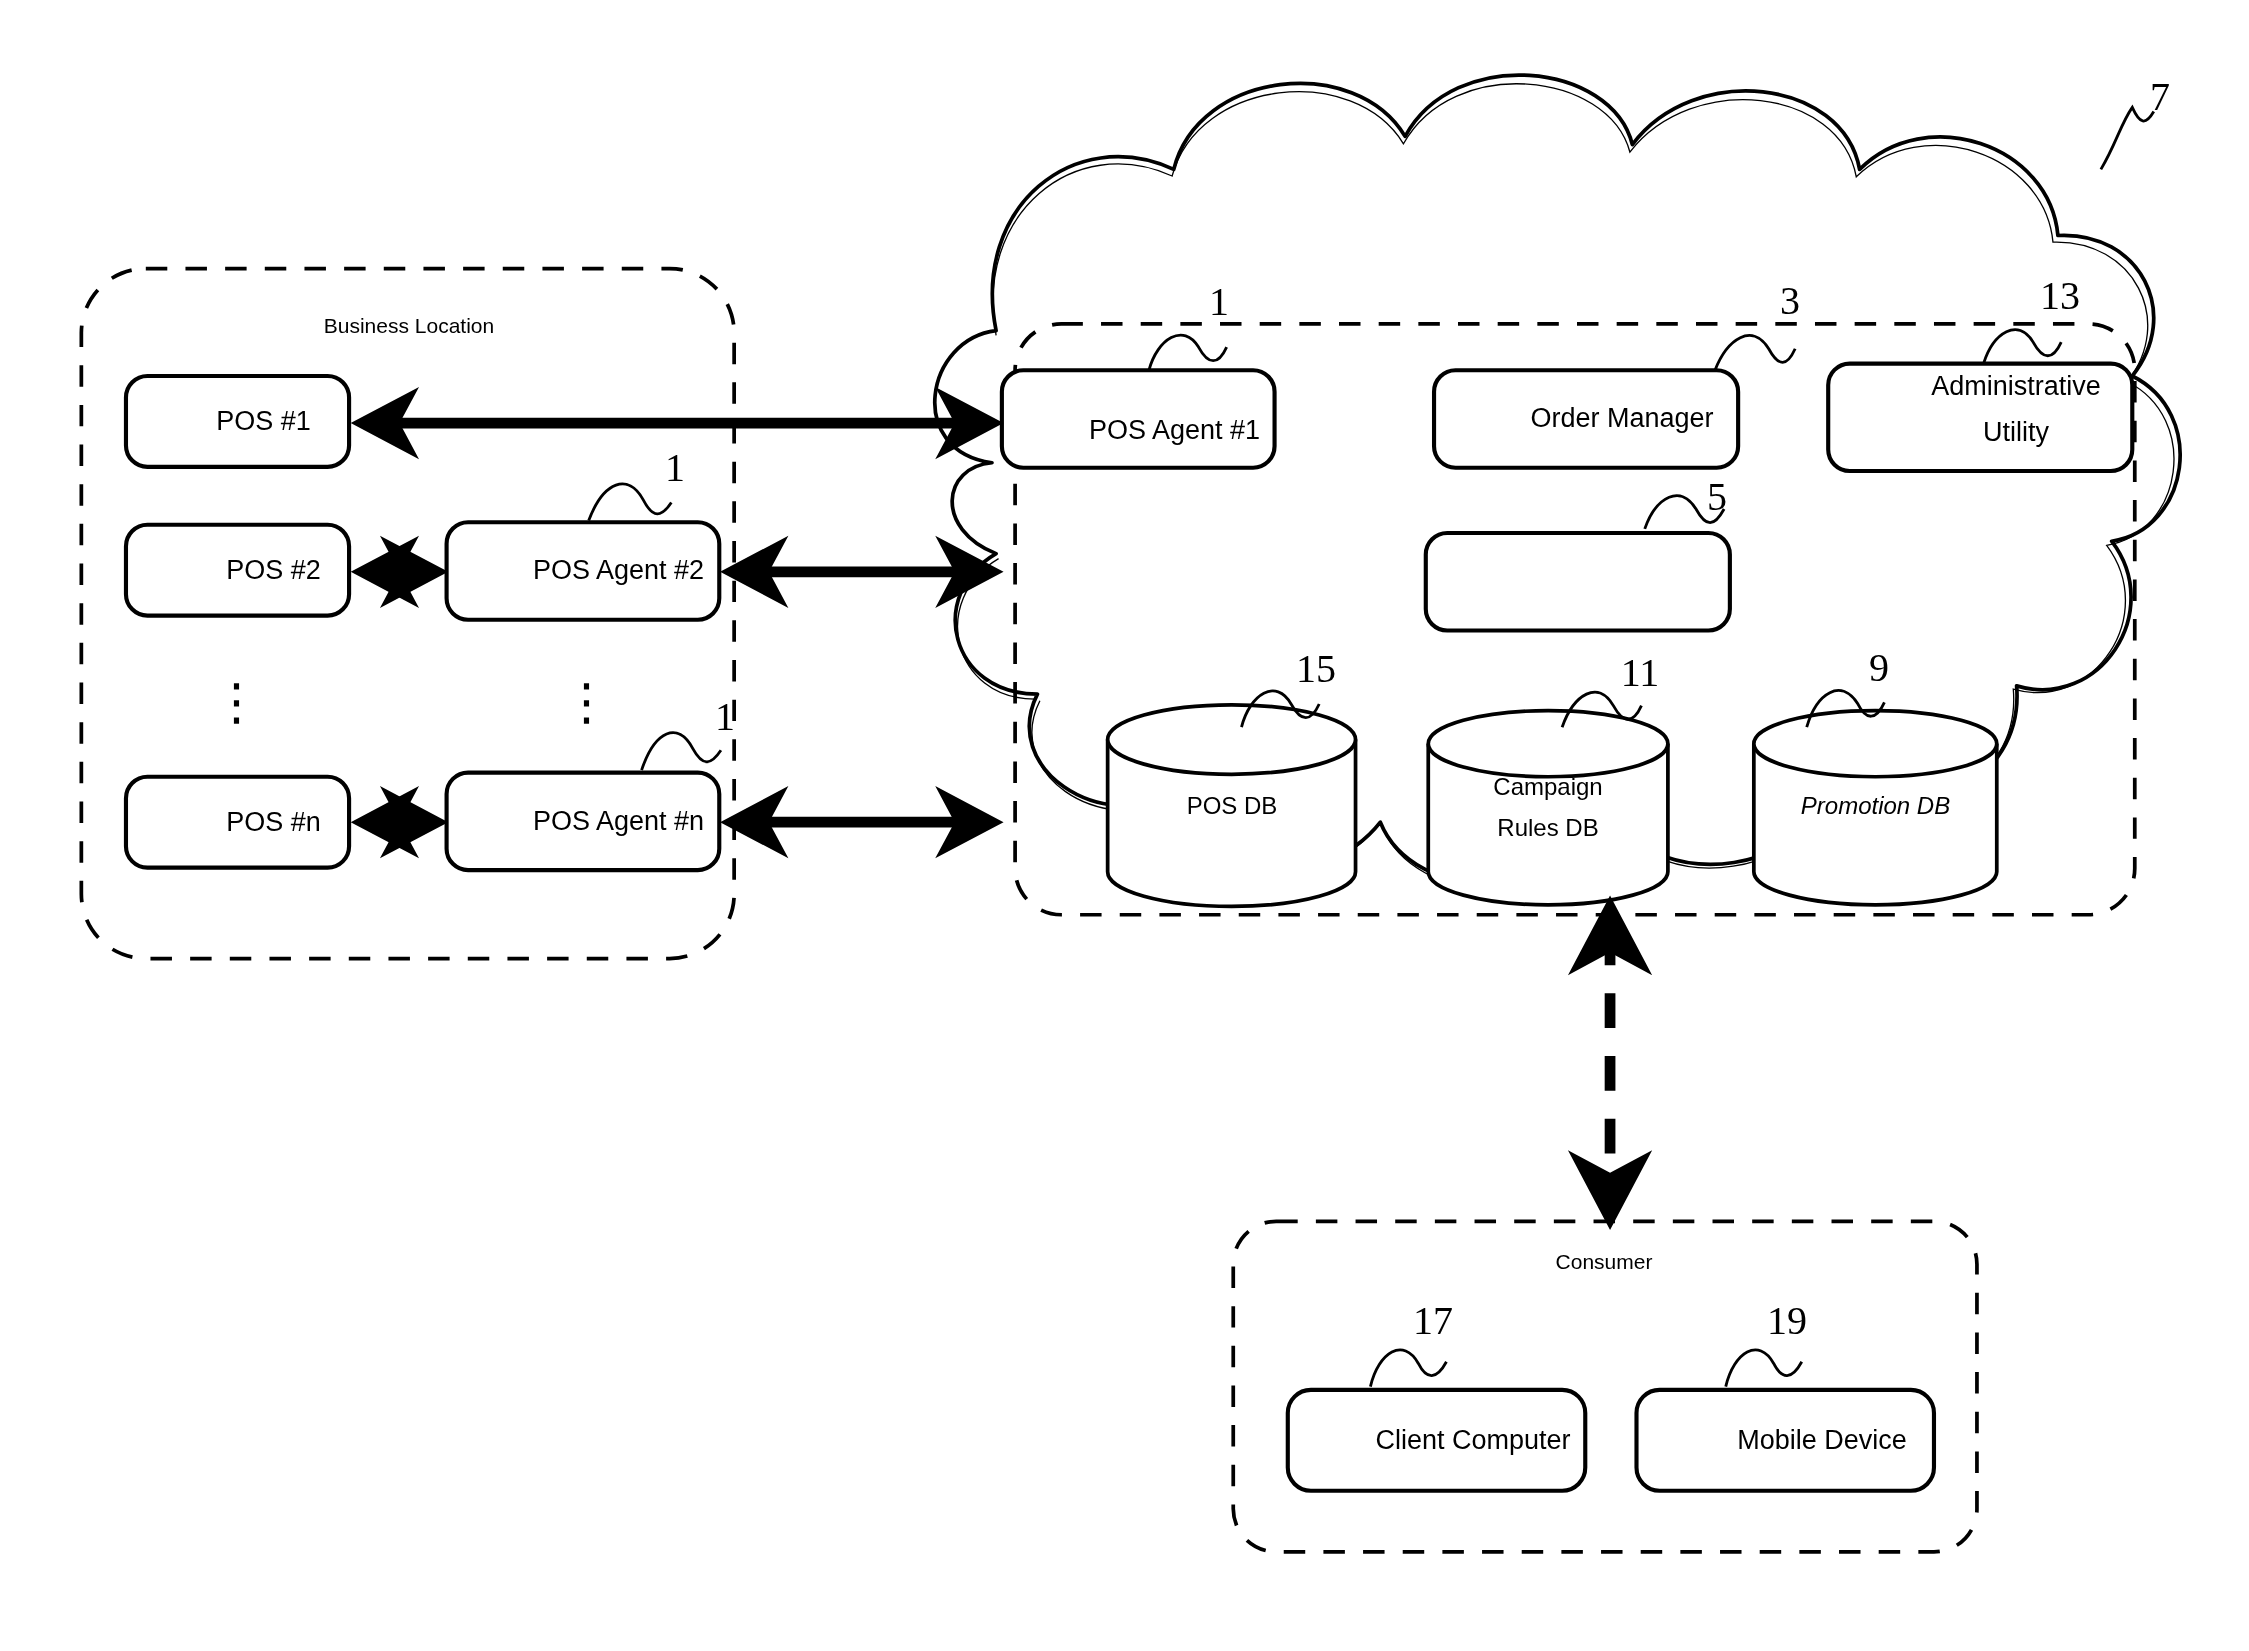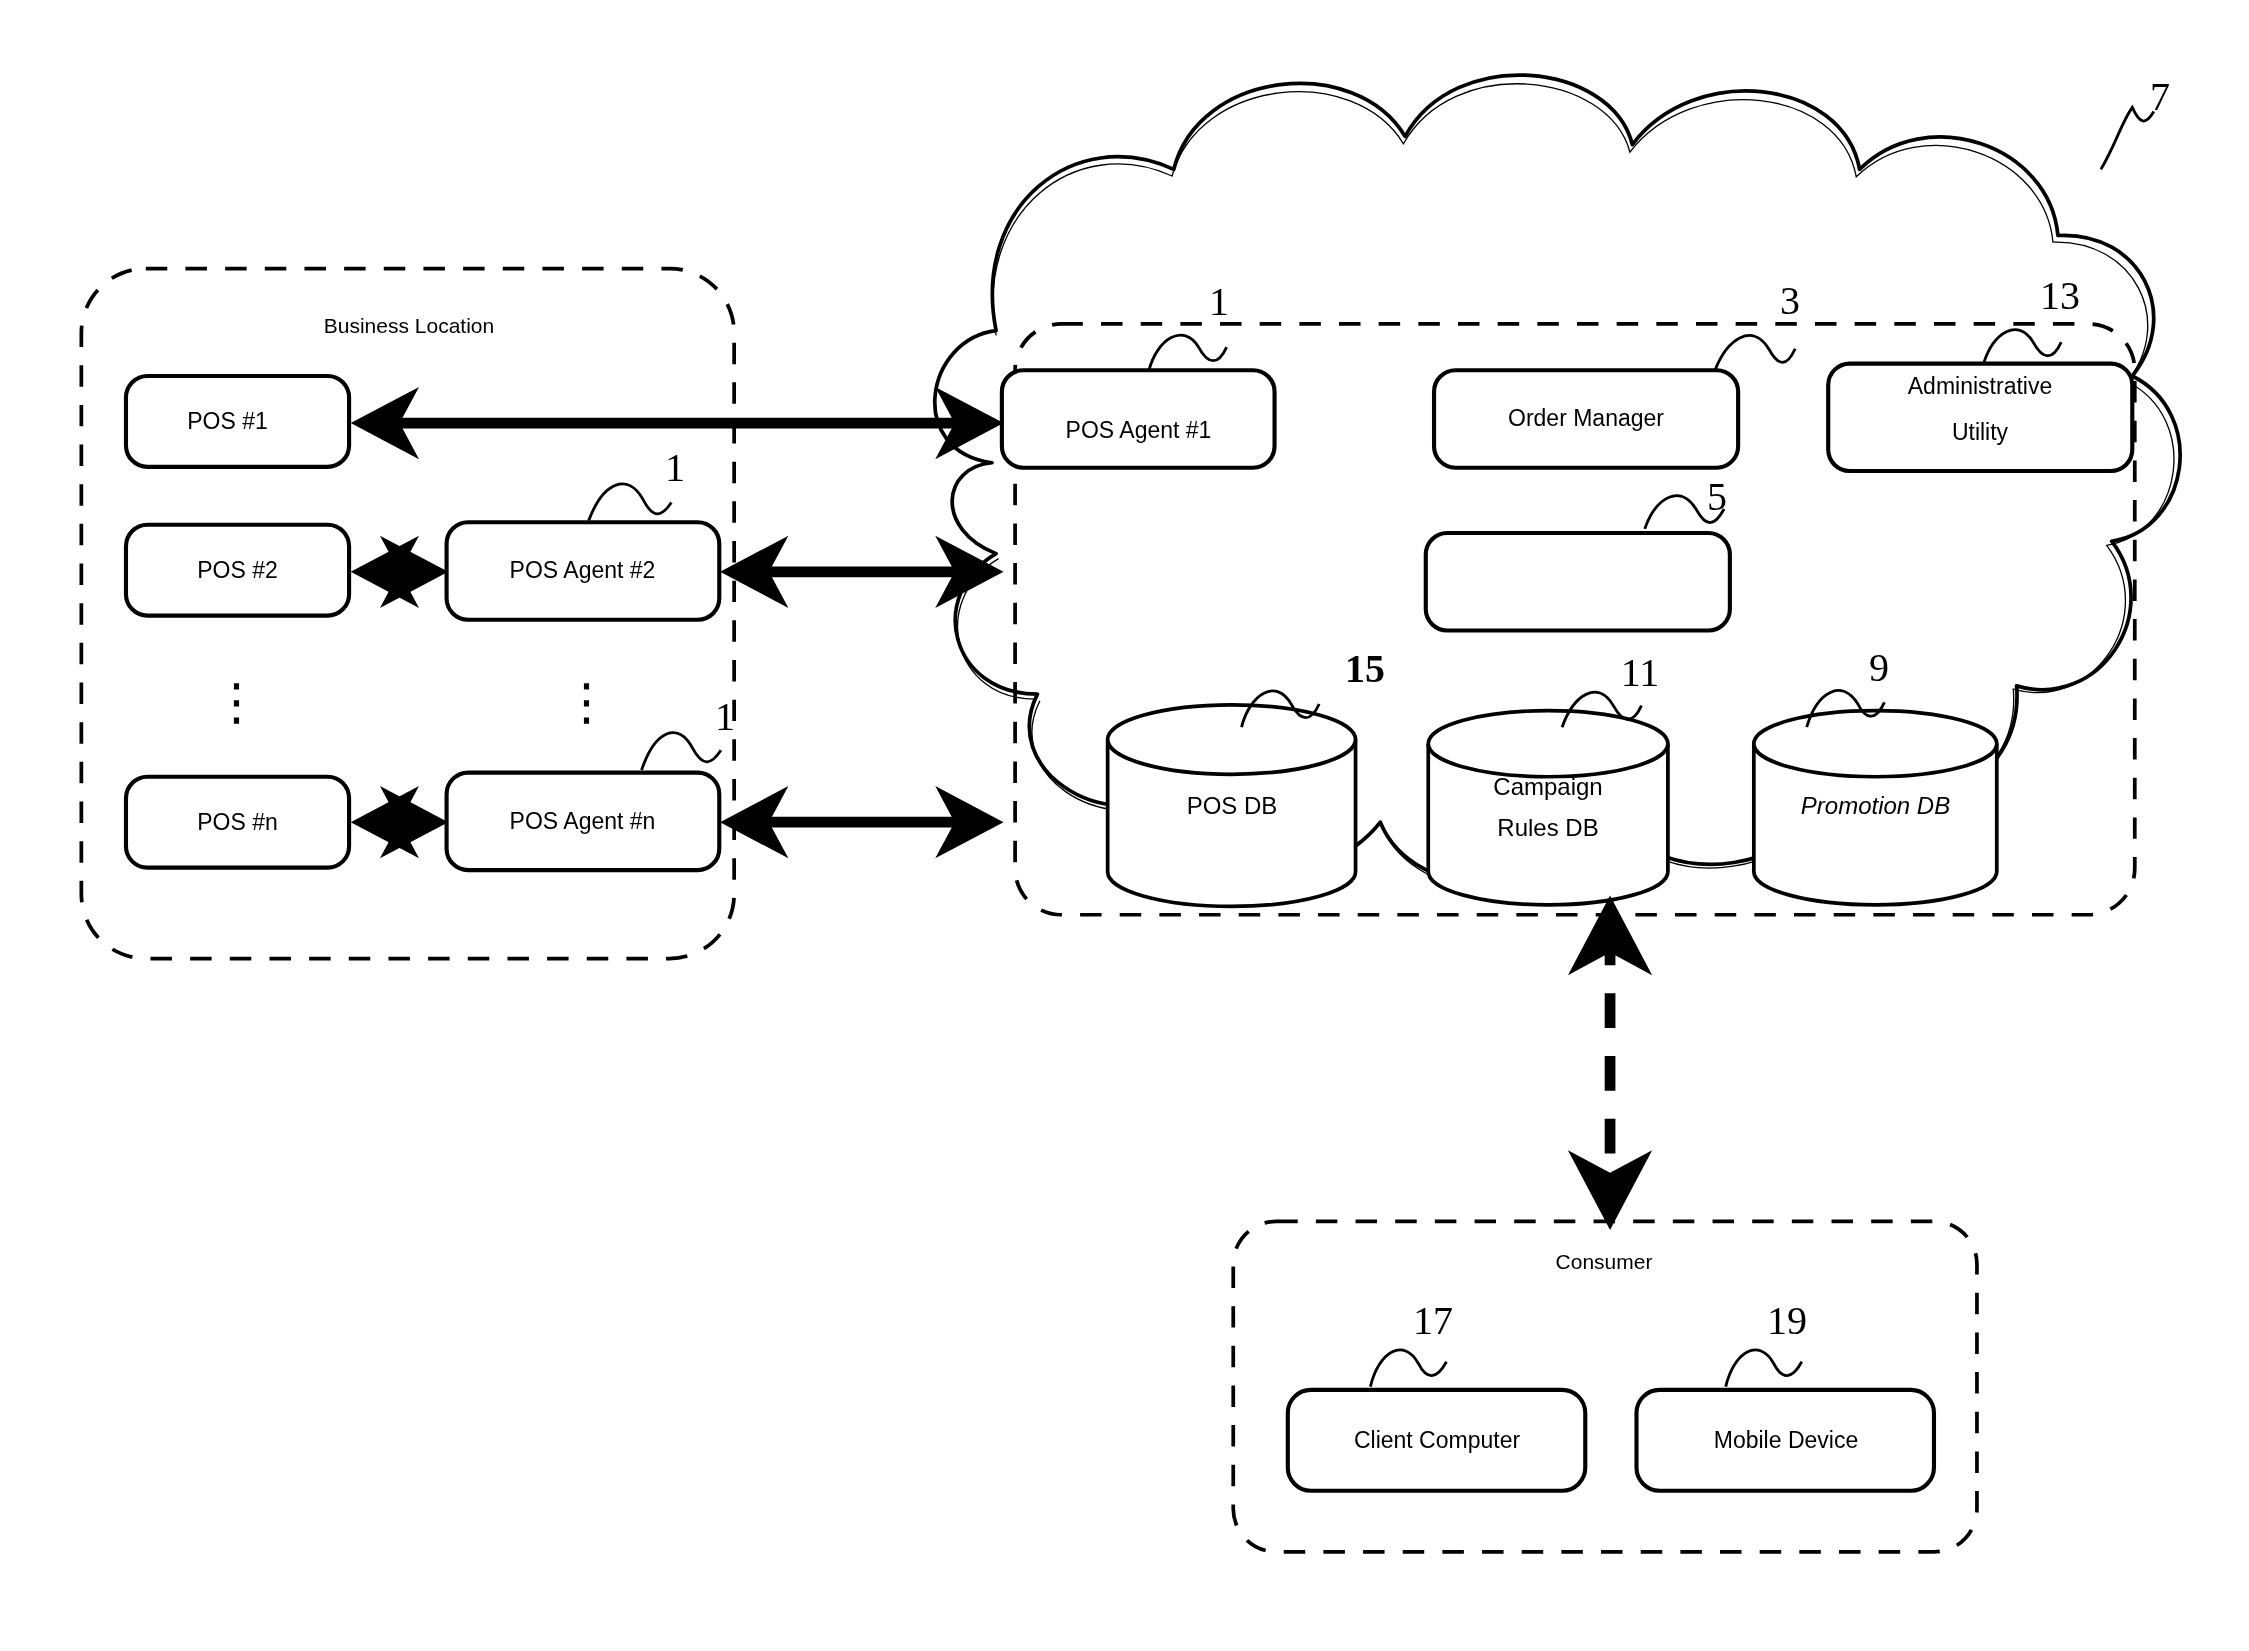--- a/index.html
+++ b/index.html
@@ -1,21 +1,21 @@
 <!DOCTYPE html>
 <html style="font-size:13.2px"><head>
 <meta charset="utf-8">
 <style>
   html,body{margin:0;padding:0;background:#fff;}
   body{font-family:"Liberation Sans",sans-serif;}
   #stage{position:relative;width:2250px;height:1651px;background:#ffffff;overflow:hidden;}
   #stage svg{position:absolute;left:0;top:0;width:2250px;height:1651px;}
   .lbl{position:absolute;display:flex;align-items:center;justify-content:center;
        text-align:center;color:#000;line-height:1.18;}
-  .boxlbl{font-size:23px;}
+  .boxlbl{font-size:27px;padding-left:36px;}
   .grouplbl{font-size:21px;}
   .reflbl{font-size:40px;font-family:"Liberation Serif",serif;}
   .dblbl{font-size:24px;}
 </style>
 </head>
 <body>
 
 <div id="stage">
 
   <svg viewBox="0 0 2722 1998" xmlns="http://www.w3.org/2000/svg">
@@ -156,21 +156,21 @@
   <div class="lbl reflbl" style="left:1761px;top:278px;width:58px;height:46px;">3</div>
   <div class="lbl reflbl" style="left:2023px;top:273px;width:74px;height:46px;">13</div>
   <div class="lbl reflbl" style="left:1688px;top:474px;width:58px;height:46px;">5</div>
   <div class="lbl reflbl" style="left:2131px;top:73px;width:58px;height:48px;">7</div>
 
   <div class="lbl dblbl" style="left:1108px;top:781px;width:248px;height:50px;">POS DB</div>
   <div class="lbl dblbl" style="left:1428px;top:767px;width:240px;height:41px;">Campaign</div>
   <div class="lbl dblbl" style="left:1428px;top:808px;width:240px;height:41px;">Rules DB</div>
   <div class="lbl dblbl" style="left:1754px;top:781px;width:243px;height:50px;font-style:italic;">Promotion DB</div>
 
-  <div class="lbl reflbl" style="left:1332px;top:646px;width:66px;height:46px;font-weight:bold;">15</div>
+  <div class="lbl reflbl" style="left:1283px;top:646px;width:66px;height:46px;">15</div>
   <div class="lbl reflbl" style="left:1607px;top:650px;width:66px;height:46px;">11</div>
   <div class="lbl reflbl" style="left:1850px;top:645px;width:58px;height:46px;">9</div>
 
   <div class="lbl grouplbl" style="left:1422px;top:1245px;width:364px;height:35px;">Consumer</div>
   <div class="lbl boxlbl" style="left:1637px;top:1390px;width:298px;height:101px;">Mobile Device</div>
   <div class="lbl boxlbl" style="left:1288px;top:1390px;width:298px;height:101px;">Client Computer</div>
   <div class="lbl reflbl" style="left:1400px;top:1298px;width:66px;height:46px;">17</div>
   <div class="lbl reflbl" style="left:1754px;top:1298px;width:66px;height:46px;">19</div>
 
 </div>

